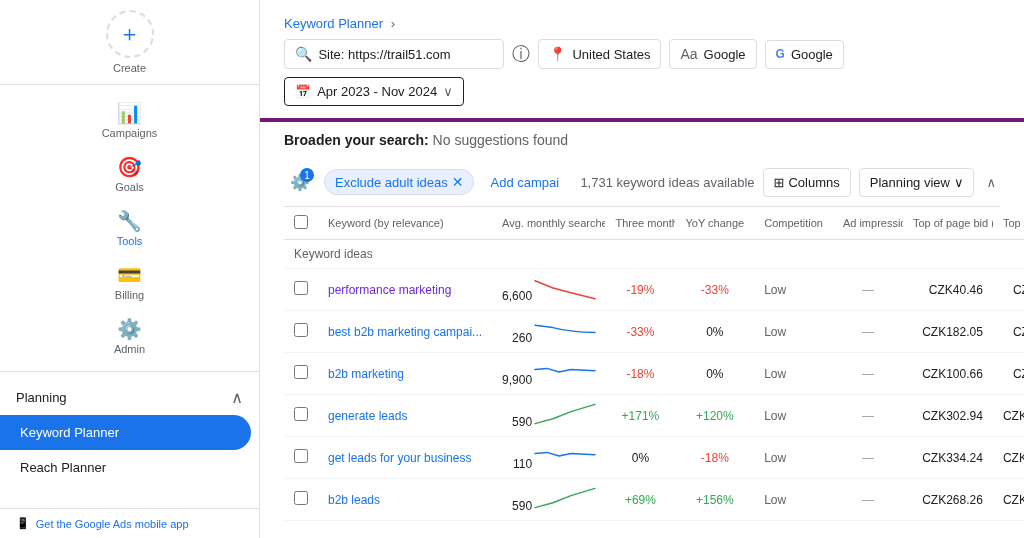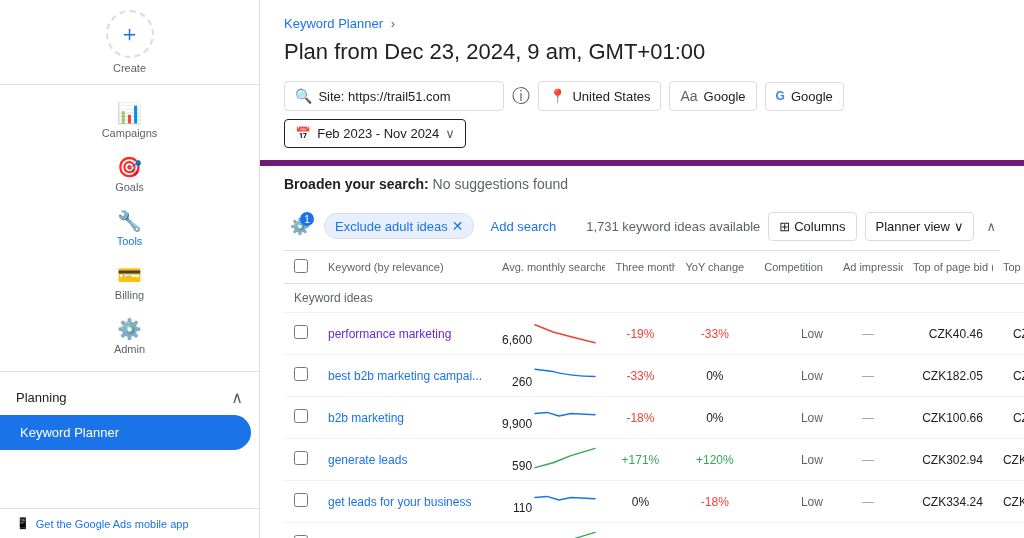--- a/index.html
+++ b/index.html
@@ -18,21 +18,21 @@
     .sidebar-content { flex: 1; overflow-y: auto; padding: 8px 0; }
     .sidebar-section { padding: 0; }
     .sidebar-section-header { display: flex; align-items: center; justify-content: space-between; padding: 8px 16px; cursor: pointer; font-size: 13px; font-weight: 500; color: #202124; }
     .chevron { color: #5f6368; font-size: 16px; }
     .sidebar-item { padding: 10px 16px 10px 20px; cursor: pointer; font-size: 13px; color: #202124; border-radius: 0 24px 24px 0; margin-right: 8px; }
     .sidebar-item.active { background: #1a73e8; color: #fff; font-weight: 500; border-radius: 0 24px 24px 0; }
     .sidebar-footer { padding: 8px 16px; border-top: 1px solid #e0e0e0; font-size: 11px; color: #1a73e8; display: flex; align-items: center; gap: 6px; cursor: pointer; }
 
     
     .main { flex: 1; display: flex; flex-direction: column; background: #fff; overflow: hidden; }
-    .main-header { padding: 16px 24px 0 24px; border-bottom: 6px solid #701a75; }
+    .main-header { padding: 16px 24px 0 24px; border-bottom: 4px solid #701a75; }
     .breadcrumb { font-size: 13px; color: #1a73e8; cursor: pointer; margin-bottom: 8px; }
     .breadcrumb-arrow { color: #5f6368; margin: 0 4px; }
     .page-title { font-size: 22px; font-weight: 400; color: #202124; margin-bottom: 16px; }
     .filter-bar { display: flex; align-items: center; gap: 8px; padding-bottom: 12px; flex-wrap: wrap; }
     .search-input { display: flex; align-items: center; border: 1px solid #dadce0; border-radius: 4px; padding: 6px 10px; font-size: 13px; color: #202124; background: #fff; gap: 6px; min-width: 220px; }
     .search-icon { color: #5f6368; font-size: 14px; }
     .filter-divider { color: #dadce0; font-size: 18px; }
     .filter-chip { display: flex; align-items: center; border: 1px solid #dadce0; border-radius: 4px; padding: 6px 10px; font-size: 13px; color: #202124; background: #fff; gap: 6px; cursor: pointer; }
     .filter-chip .chip-icon { color: #5f6368; font-size: 14px; }
     .date-chip { display: flex; align-items: center; border: 1px solid #202124; border-radius: 4px; padding: 6px 10px; font-size: 13px; color: #202124; background: #fff; gap: 6px; cursor: pointer; }
@@ -58,21 +58,21 @@
     .kw-table th.right, .kw-table td.right { text-align: right; }
     .kw-table th.center, .kw-table td.center { text-align: center; }
     .keyword-ideas-header { padding: 6px 0 4px 0; font-size: 12px; color: #5f6368; font-weight: 400; }
     .checkbox { width: 14px; height: 14px; cursor: pointer; }
     .mini-chart { display: inline-block; width: 60px; height: 24px; }
     .mini-chart svg { width: 100%; height: 100%; }
     .neg-val { color: #ea4335; margin-top: 16px; }
     .pos-val { color: #34a853; }
     .neutral-val { color: #202124; }
     .dash { color: #9aa0a6; }
-    .low-badge { color: #5f6368; text-align: right; }
+    .low-badge { color: #5f6368; }
 
     
     ::-webkit-scrollbar { width: 6px; }
     ::-webkit-scrollbar-track { background: #f1f3f4; }
     ::-webkit-scrollbar-thumb { background: #dadce0; border-radius: 3px; }
   </style>
 </head>
 <body>
 
 <div class="sidebar">
@@ -107,38 +107,40 @@
   <div class="sidebar-content">
 
     <div class="sidebar-section">
       <div class="sidebar-section-header">
         <span>Planning</span>
         <span class="chevron">∧</span>
       </div>
       <div class="sidebar-item active">
         <span>Keyword Planner</span>
       </div>
+      <div class="sidebar-item">
+        <span>Reach Planner</span>
+      </div>
 
     </div>
 
   </div>
 
   <div class="sidebar-footer">
     <span>📱</span>
     <span>Get the Google Ads mobile app</span>
   </div>
 </div>
 
 <div class="main">
   <div class="main-header">
     <div class="breadcrumb">
       <span>Keyword Planner</span>
       <span class="breadcrumb-arrow">›</span>
     </div>
-    <div class="page-title">Plan from Dec 23, 2024, 9 am, GMT+01:00</div>
 
     <div class="filter-bar">
       <div class="search-input">
         <span class="search-icon">🔍</span>
         <span>Site: https://trail51.com</span>
       </div>
       <span class="filter-divider" style="color:#5f6368;font-size:18px;">ⓘ</span>
 
       <div class="filter-chip">
         <span class="chip-icon">📍</span>
@@ -150,21 +152,21 @@
         <span>Google</span>
       </div>
 
       <div class="filter-chip">
         <span class="chip-icon" style="color:#4285f4;font-weight:bold;font-size:12px;">G</span>
         <span>Google</span>
       </div>
 
       <div class="date-chip">
         <span class="chip-icon">📅</span>
-        <span>Feb 2023 - Nov 2024</span>
+        <span>Apr 2023 - Nov 2024</span>
         <span style="color:#5f6368;">∨</span>
       </div>
     </div>
   </div>
 
   <div class="main-body">
     <div class="search-info">
       <strong>Broaden your search:</strong>
       <span>No suggestions found</span>
     </div>
@@ -174,32 +176,32 @@
         <span style="font-size:16px;">⚙️</span>
         <span class="filter-badge">1</span>
       </div>
 
       <div class="exclude-chip">
         <span>Exclude adult ideas</span>
         <span style="font-size:14px;">✕</span>
       </div>
 
       <div class="add-filter-btn">
-        <span>Add search</span>
+        <span>Add campai</span>
       </div>
 
       <span class="results-count">1,731 keyword ideas available</span>
 
       <div class="columns-btn">
         <span>⊞</span>
         <span>Columns</span>
       </div>
 
       <div class="keyword-view-btn">
-        <span>Planner view</span>
+        <span>Planning view</span>
         <span>∨</span>
       </div>
 
       <div class="collapse-btn">
         <span>∧</span>
       </div>
     </div>
 
     <table class="kw-table">
       <thead>

